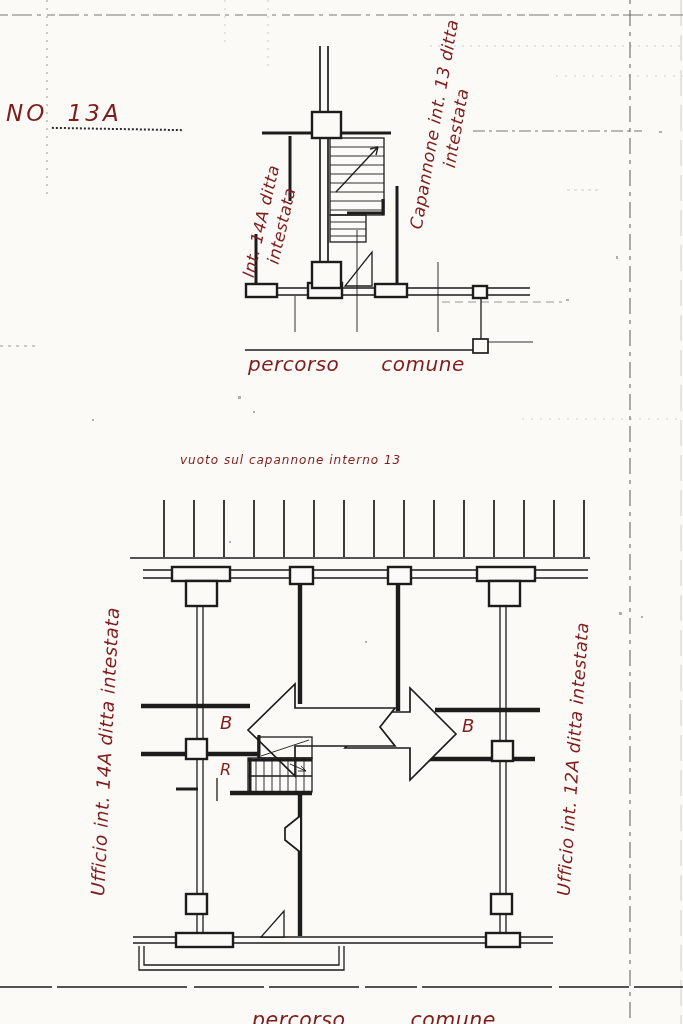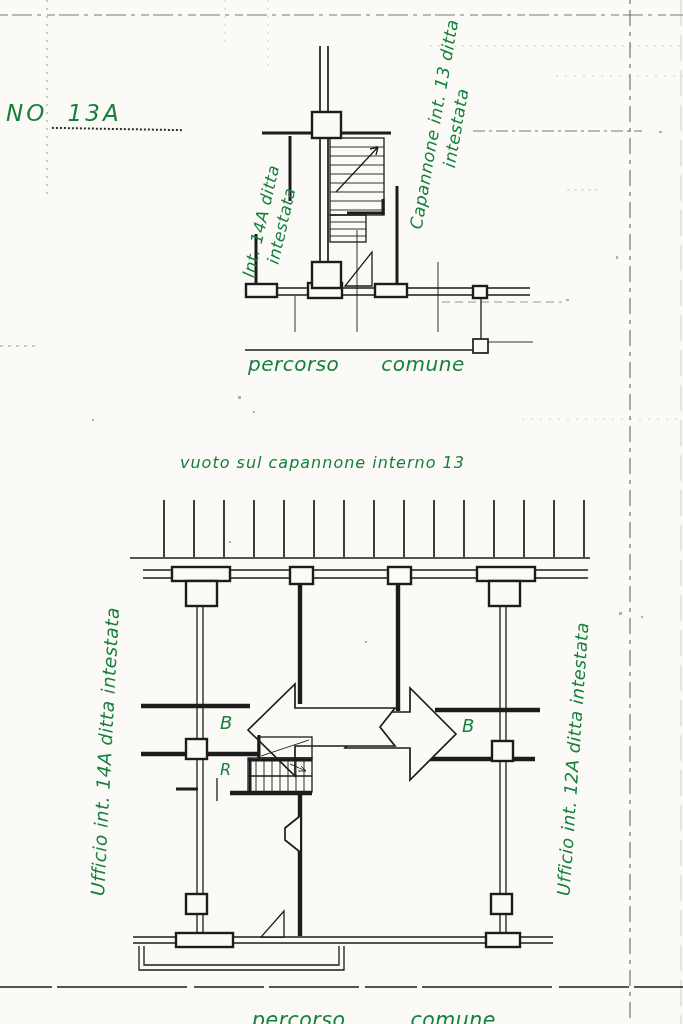--- a/index.html
+++ b/index.html
@@ -1,18 +1,18 @@
 <!DOCTYPE html>
 <html><head>
 <meta charset="utf-8">
 <style>
   html,body{margin:0;padding:0;background:#e9e8e3;}
   .sheet{
     position:relative;width:683px;height:1024px;overflow:hidden;
-    background:#fbfaf6;color:#15803d;
+    background:#fbfaf6;color:#7f1d1d;
     font-family:"DejaVu Sans",sans-serif;
   }
   .sheet svg{position:absolute;left:0;top:0;}
   svg path,svg line,svg rect{stroke:#1c1c1c;fill:none;stroke-linecap:butt;}
   .w08{stroke-width:0.9}.w1{stroke-width:1.3}.w16{stroke-width:1.7}
   .w25{stroke-width:2.4}.w3{stroke-width:3}.w4{stroke-width:4.4}
   .fillp{fill:#fbfaf6}
   .gridln{stroke:#777;stroke-width:1;opacity:.75}
   .gridln2{stroke:#555;stroke-width:1.2;opacity:.8}
   .gridfaint{stroke:#999;stroke-width:1;opacity:.45}
@@ -213,21 +213,21 @@
   <div class="txt hand vlabel" style="left:330px;top:104px;width:230px;font-size:17px;transform:rotate(-80deg);line-height:1.3;">
     <div>Capannone int. 13 ditta</div>
     <div>intestata</div>
   </div>
 
   <div class="txt" style="left:248px;top:352px;display:flex;gap:42px;font-size:20px;">
     <span class="hand">percorso</span>
     <span class="hand">comune</span>
   </div>
 
-  <div class="txt hand" style="left:180px;top:453px;font-size:16px;letter-spacing:1px;">vuoto sul capannone interno 13</div>
+  <div class="txt hand" style="left:180px;top:453px;font-size:12px;letter-spacing:1px;">vuoto sul capannone interno 13</div>
 
   <div class="txt hand vlabel" style="left:-55px;top:741px;width:320px;font-size:18.5px;transform:rotate(-87deg);">Ufficio int. 14A ditta intestata</div>
 
   <div class="txt hand vlabel" style="left:418px;top:749px;width:310px;font-size:17.5px;transform:rotate(-86deg);">Ufficio int. 12A ditta intestata</div>
 
   <div class="txt hand" style="left:220px;top:712px;font-size:18px;">B</div>
   <div class="txt hand" style="left:462px;top:715px;font-size:18px;">B</div>
   <div class="txt hand" style="left:220px;top:760px;font-size:16px;">R</div>
 
   <div class="txt" style="left:252px;top:1008px;display:flex;gap:65px;font-size:20.5px;">

